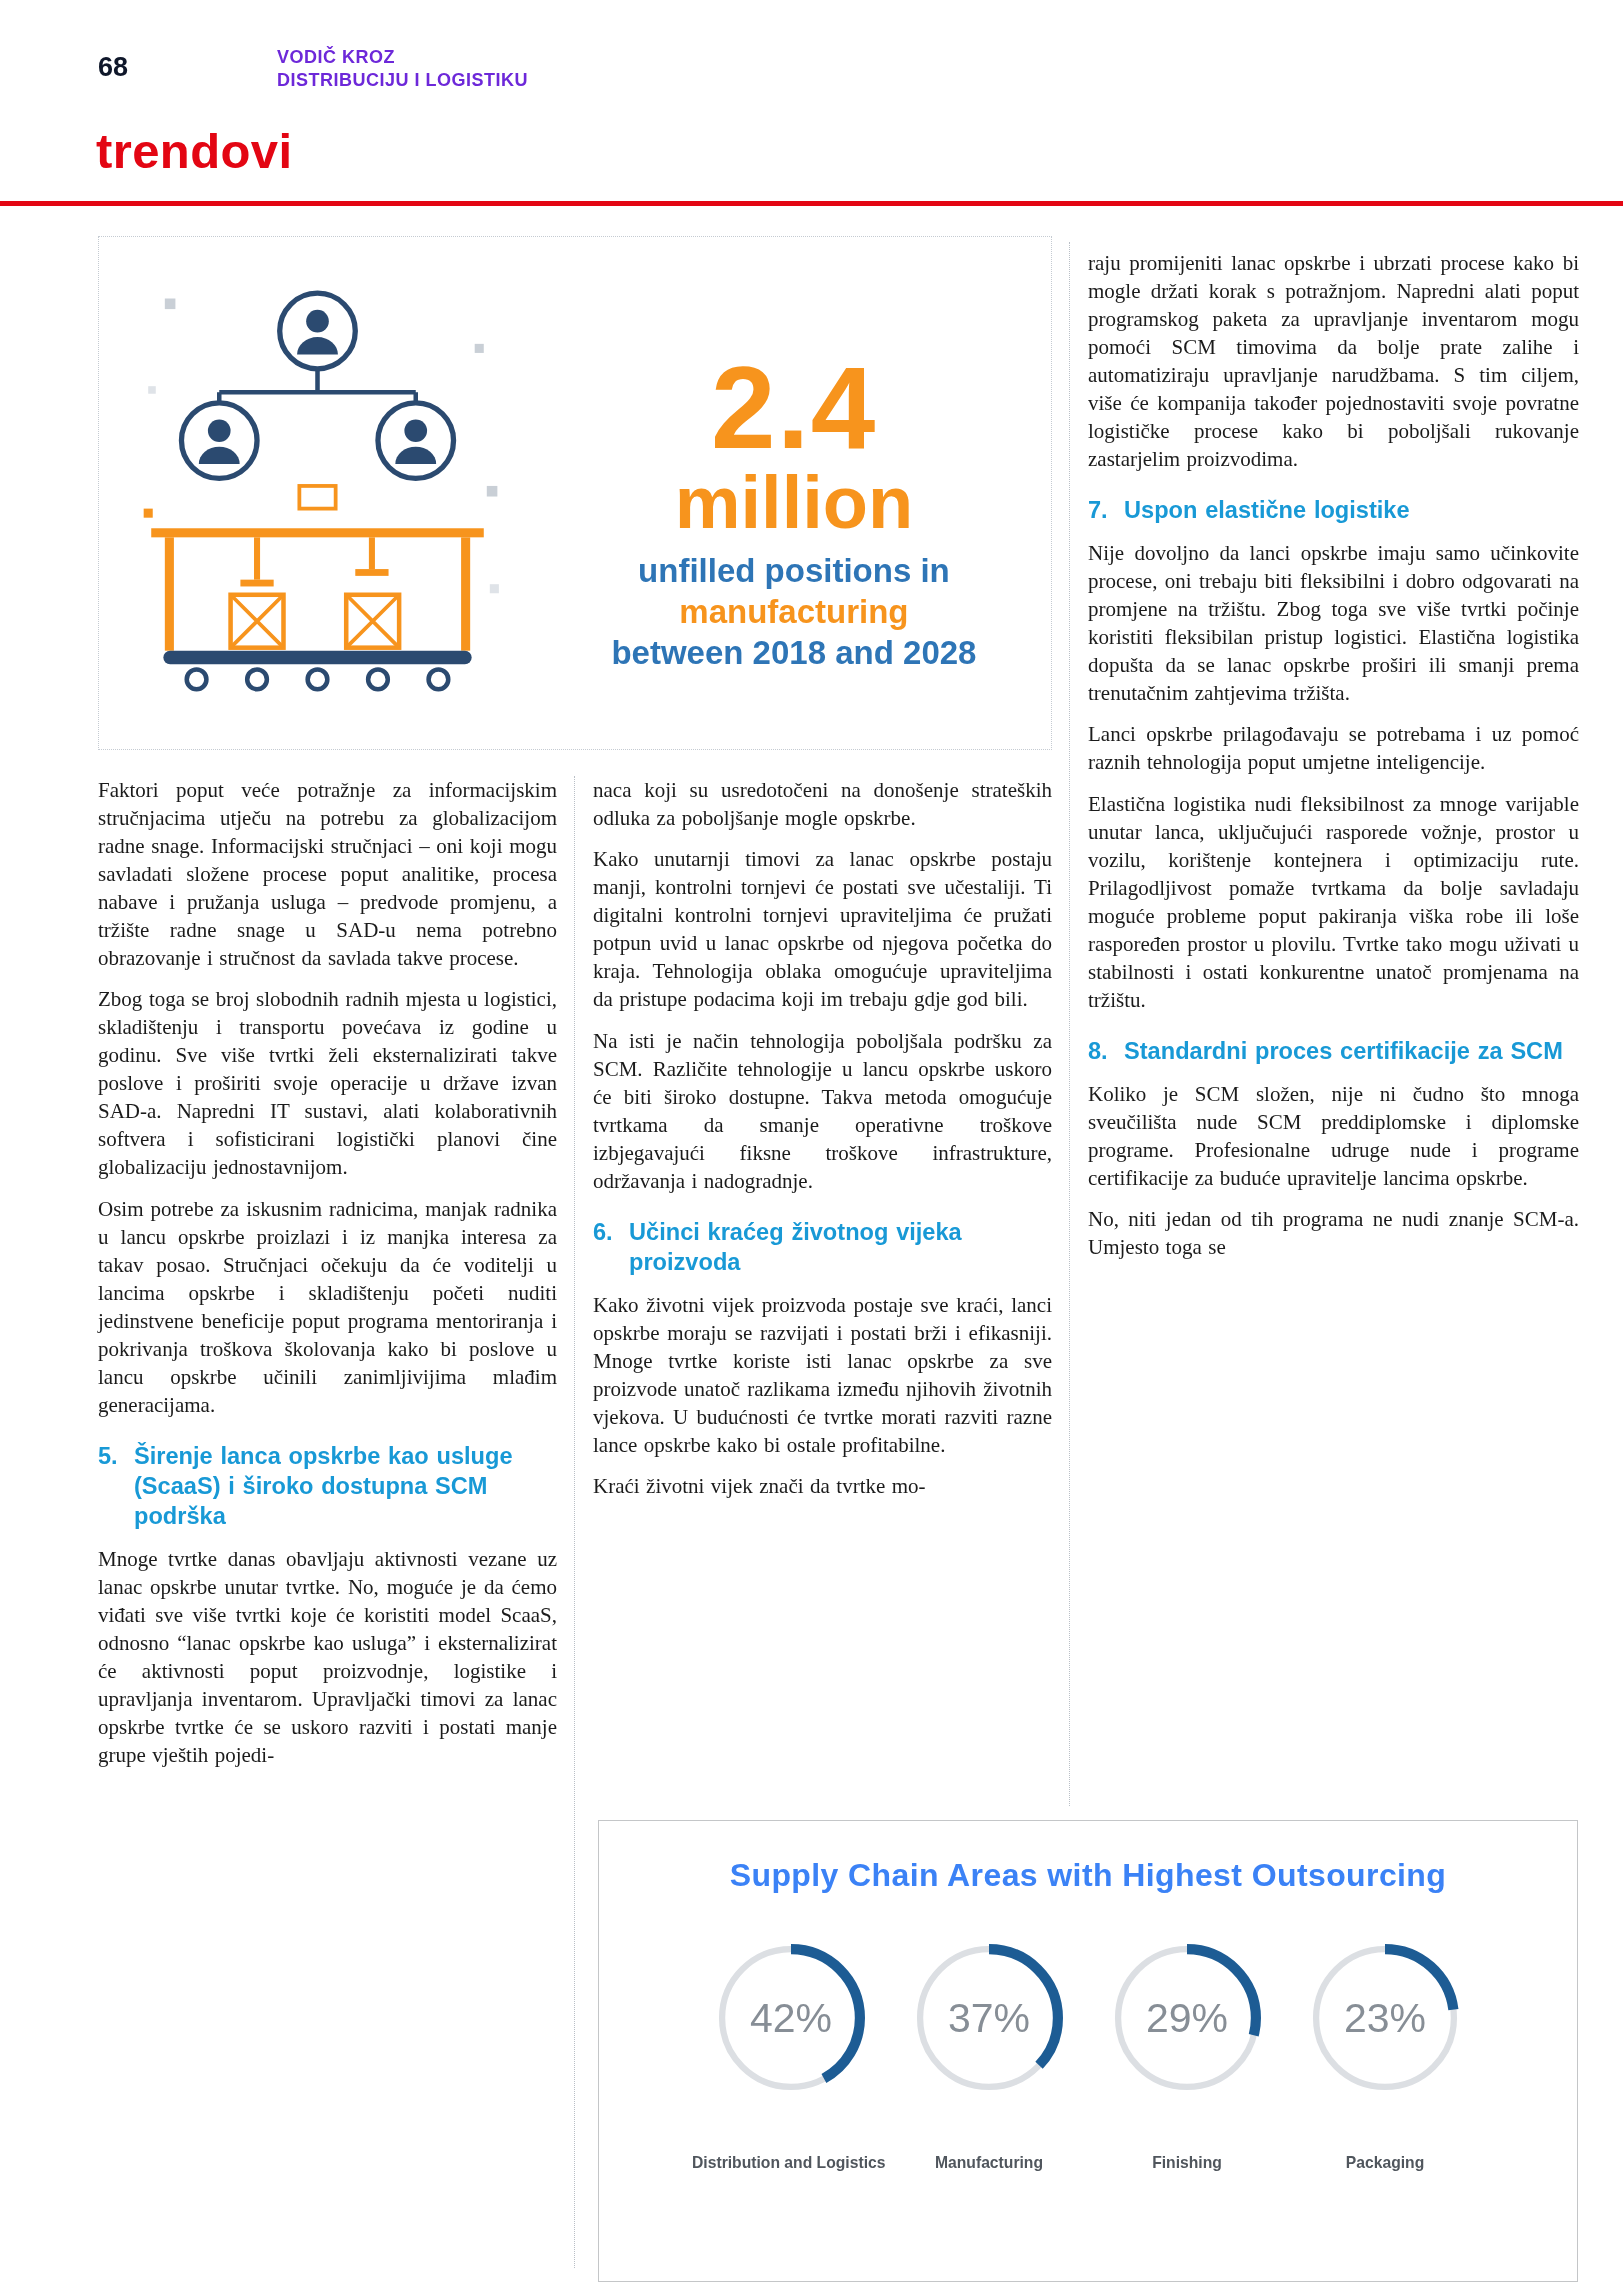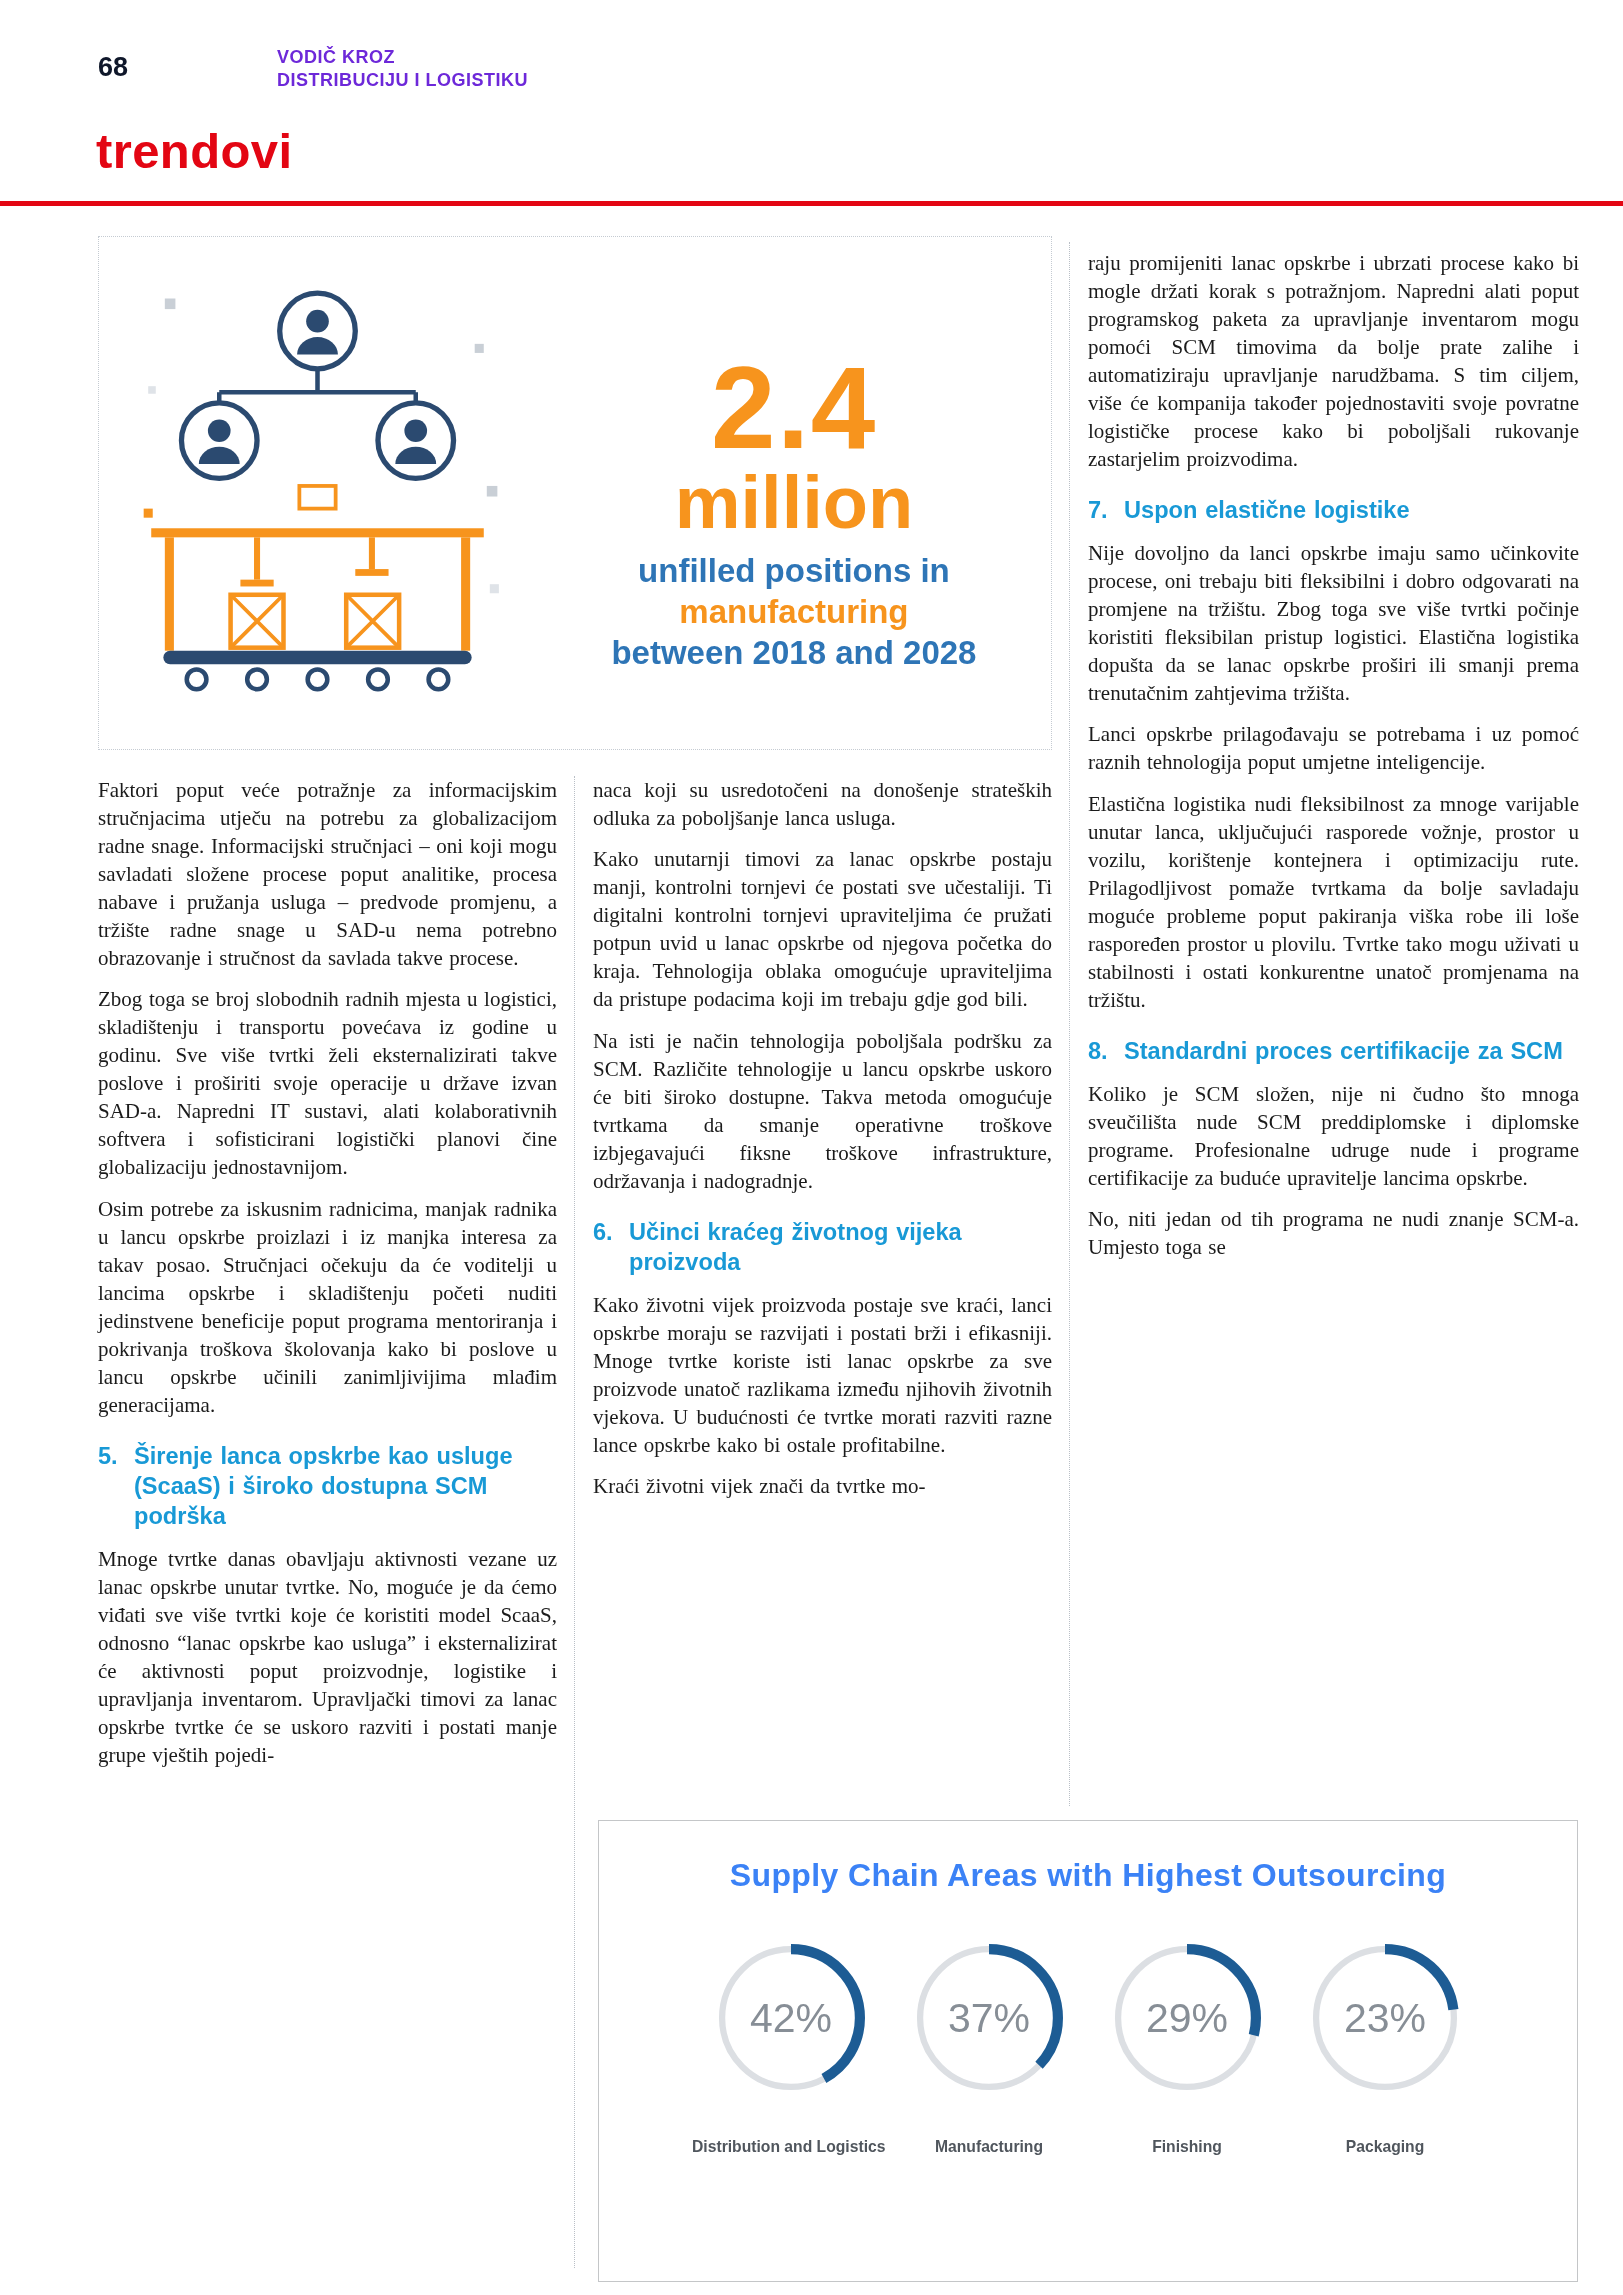--- a/index.html
+++ b/index.html
@@ -39,21 +39,21 @@
 
   
   .chart-box { position:absolute; left:598px; top:1820px; width:980px; height:462px; border:0.8px solid #c4c6c8; background:#fff; font-family:"Liberation Sans",sans-serif; }
   .chart-title { text-align:center; margin-top:36px; font-size:32px; color:#3b82f6; font-weight:bold; letter-spacing:0.4px; }
   .gauges { display:flex; justify-content:center; padding:0 41px; margin-top:41px; }
   .gauge { width:198px; display:flex; flex-direction:column; align-items:center; }
   .gauge-ring { position:relative; width:166px; height:166px; }
   .ring-bg { fill:none; stroke:#dcdfe3; stroke-width:8; }
   .ring-val { fill:none; stroke:#1d5c94; stroke-width:13; }
   .gauge-value { position:absolute; inset:0; display:flex; align-items:center; justify-content:center; font-size:41px; color:#878e96; }
-  .gauge-label { margin-top:36px; font-size:15.7px; font-weight:bold; color:#50565d; text-align:center; line-height:20.4px; width:100%; }
+  .gauge-label { margin-top:52px; font-size:15.7px; font-weight:bold; color:#50565d; text-align:center; line-height:20.4px; width:100%; }
   .gauge:first-child .gauge-label { text-align:left; }
 </style>
 </head>
 <body>
 
 <div class="page">
 
   <div class="folio">68</div>
   <div class="kicker">
     <div>VODIČ KROZ</div>
@@ -142,21 +142,21 @@
     <p>Zbog toga se broj slobodnih radnih mjesta u logistici, skladištenju i transportu povećava iz godine u godinu. Sve više tvrtki želi eksternalizirati takve poslove i proširiti svoje operacije u države izvan SAD-a. Napredni IT sustavi, alati kolaborativnih softvera i sofisticirani logistički planovi čine globalizaciju jednostavnijom.</p>
     <p>Osim potrebe za iskusnim radnicima, manjak radnika u lancu opskrbe proizlazi i iz manjka interesa za takav posao. Stručnjaci očekuju da će voditelji u lancima opskrbe i skladištenju početi nuditi jedinstvene beneficije poput programa mentoriranja i pokrivanja troškova školovanja kako bi poslove u lancu opskrbe učinili zanimljivijima mlađim generacijama.</p>
     <h3 class="sec-heading">
       <span class="num">5.</span>
       <span>Širenje lanca opskrbe kao usluge (ScaaS) i široko dostupna SCM podrška</span>
     </h3>
     <p>Mnoge tvrtke danas obavljaju aktivnosti vezane uz lanac opskrbe unutar tvrtke. No, moguće je da ćemo viđati sve više tvrtki koje će koristiti model ScaaS, odnosno “lanac opskrbe kao usluga” i eksternalizirat će aktivnosti poput proizvodnje, logistike i upravljanja inventarom. Upravljački timovi za lanac opskrbe tvrtke će se uskoro razviti i postati manje grupe vještih pojedi-</p>
   </div>
 
   <div class="col col-2">
-    <p>naca koji su usredotočeni na donošenje strateških odluka za poboljšanje lanca usluga.</p>
+    <p>naca koji su usredotočeni na donošenje strateških odluka za poboljšanje mogle opskrbe.</p>
     <p>Kako unutarnji timovi za lanac opskrbe postaju manji, kontrolni tornjevi će postati sve učestaliji. Ti digitalni kontrolni tornjevi upraviteljima će pružati potpun uvid u lanac opskrbe od njegova početka do kraja. Tehnologija oblaka omogućuje upraviteljima da pristupe podacima koji im trebaju gdje god bili.</p>
     <p>Na isti je način tehnologija poboljšala podršku za SCM. Različite tehnologije u lancu opskrbe uskoro će biti široko dostupne. Takva metoda omogućuje tvrtkama da smanje operativne troškove izbjegavajući fiksne troškove infrastrukture, održavanja i nadogradnje.</p>
     <h3 class="sec-heading">
       <span class="num">6.</span>
       <span>Učinci kraćeg životnog vijeka proizvoda</span>
     </h3>
     <p>Kako životni vijek proizvoda postaje sve kraći, lanci opskrbe moraju se razvijati i postati brži i efikasniji. Mnoge tvrtke koriste isti lanac opskrbe za sve proizvode unatoč razlikama između njihovih životnih vjekova. U budućnosti će tvrtke morati razviti razne lance opskrbe kako bi ostale profitabilne.</p>
     <p>Kraći životni vijek znači da tvrtke mo-</p>
   </div>
 

